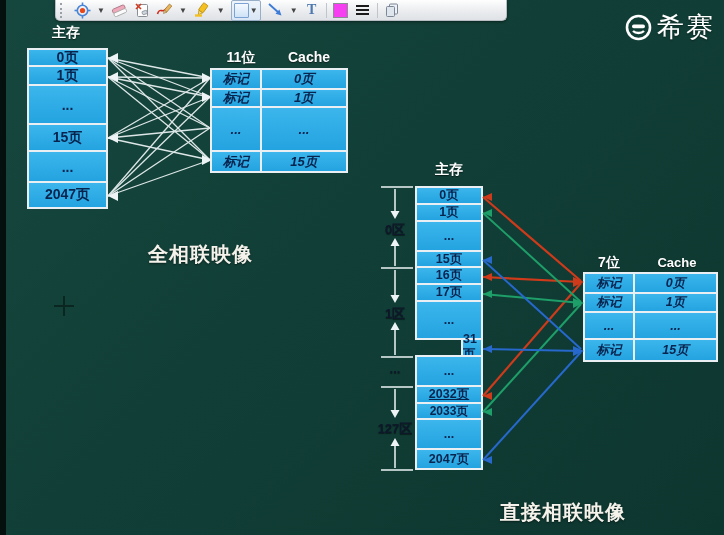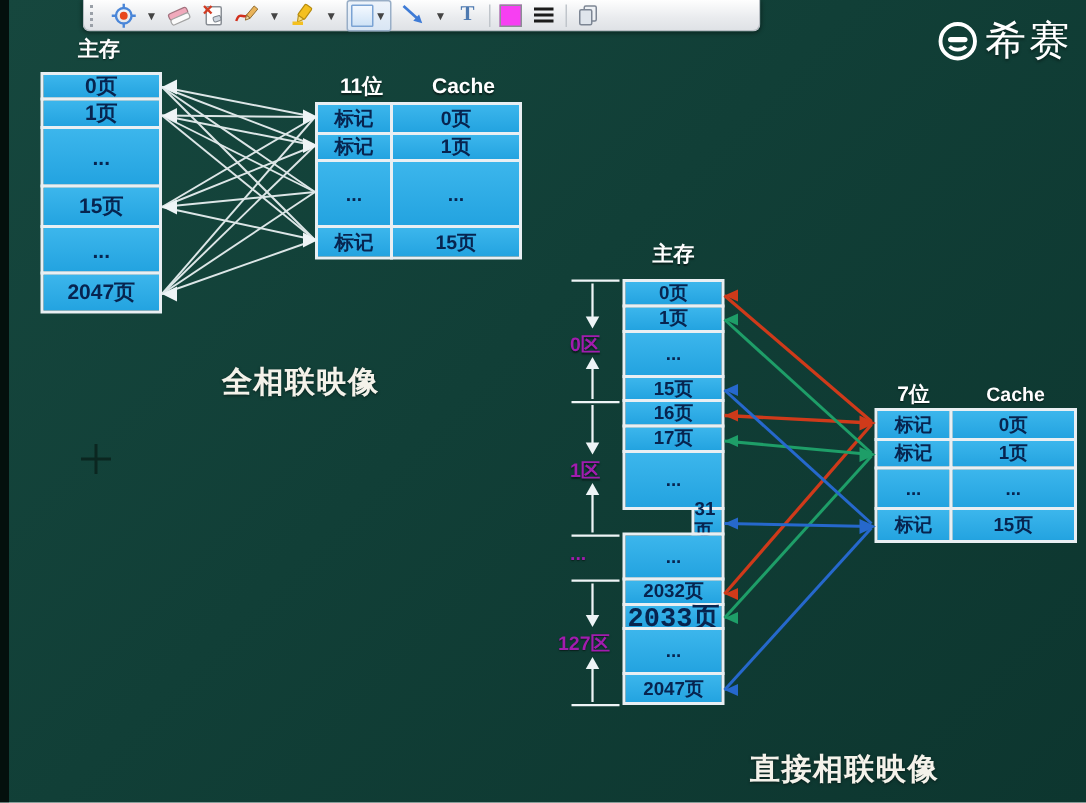--- a/index.html
+++ b/index.html
@@ -37,25 +37,25 @@
     background:linear-gradient(#3cb6ec,#23a3e0);
     display:flex;align-items:center;justify-content:center;
     color:#07244f;font-weight:bold;}
   .mem-row:first-child{margin-top:0;}
   .cache-table{position:absolute;display:flex;flex-direction:column;}
   .cache-row{box-sizing:border-box;display:flex;margin-top:-2px;}
   .cache-row:first-child{margin-top:0;}
   .cache-cell{box-sizing:border-box;border:2px solid #e9eff3;margin-left:-2px;
     background:linear-gradient(#3cb6ec,#23a3e0);
     display:flex;align-items:center;justify-content:center;
-    color:#07244f;font-weight:bold;}
+    color:#07244f;font-weight:bold;font-style:italic;}
   .cache-cell:first-child{margin-left:0;}
   .tbl-header{position:absolute;color:#fff;font-weight:bold;font-size:14px;text-align:center;
     text-shadow:0 1px 1px rgba(0,0,0,.5);}
-  .region-label{position:absolute;color:#a21caf;font-weight:bold;font-size:13px;text-align:left;
+  .region-label{position:absolute;color:#0f172a;font-weight:bold;font-size:13px;text-align:center;
     text-shadow:0 1px 1px rgba(0,0,0,.5);}
   .caption{position:absolute;color:#f4f2ea;font-weight:bold;font-size:20px;letter-spacing:1px;
     text-shadow:0 1px 2px rgba(0,0,0,.5);}
   .overlay{position:absolute;left:0;top:0;pointer-events:none;}
 </style>
 </head>
 <body>
 
 <div class="edge-strip"></div>
 
@@ -203,22 +203,22 @@
 <div class="mem-table" style="left:415px;top:186px;width:68px;">
   <div class="mem-row" style="height:19px;font-size:12.5px;">0页</div>
   <div class="mem-row" style="height:19px;font-size:12.5px;">1页</div>
   <div class="mem-row" style="height:32px;font-size:12.5px;">...</div>
   <div class="mem-row" style="height:18px;font-size:12.5px;">15页</div>
   <div class="mem-row" style="height:19px;font-size:12.5px;">16页</div>
   <div class="mem-row" style="height:19px;font-size:12.5px;">17页</div>
   <div class="mem-row" style="height:40px;font-size:12.5px;">...</div>
   <div class="mem-row" style="height:19px;font-size:12.5px;margin-left:46px;">31页</div>
   <div class="mem-row" style="height:32px;font-size:12.5px;">...</div>
-  <div class="mem-row" style="height:19px;font-size:12.5px;">2032页</div>
-  <div class="mem-row" style="height:18px;font-size:18px;font-family:Liberation Mono, monospace;">2033页</div>
+  <div class="mem-row" style="height:19px;font-size:12.5px;text-decoration:underline;">2032页</div>
+  <div class="mem-row" style="height:18px;font-size:12px;">2033页</div>
   <div class="mem-row" style="height:32px;font-size:12.5px;">...</div>
   <div class="mem-row" style="height:22px;font-size:12.5px;">2047页</div>
 </div>
 
 <div class="region-label" style="left:380px;top:221px;width:30px;">0区</div>
 <div class="region-label" style="left:380px;top:305px;width:30px;">1区</div>
 <div class="region-label" style="left:380px;top:361px;width:30px;">...</div>
 <div class="region-label" style="left:372px;top:420px;width:46px;">127区</div>
 
 <div class="tbl-header" style="left:583px;top:254px;width:52px;">7位</div>

